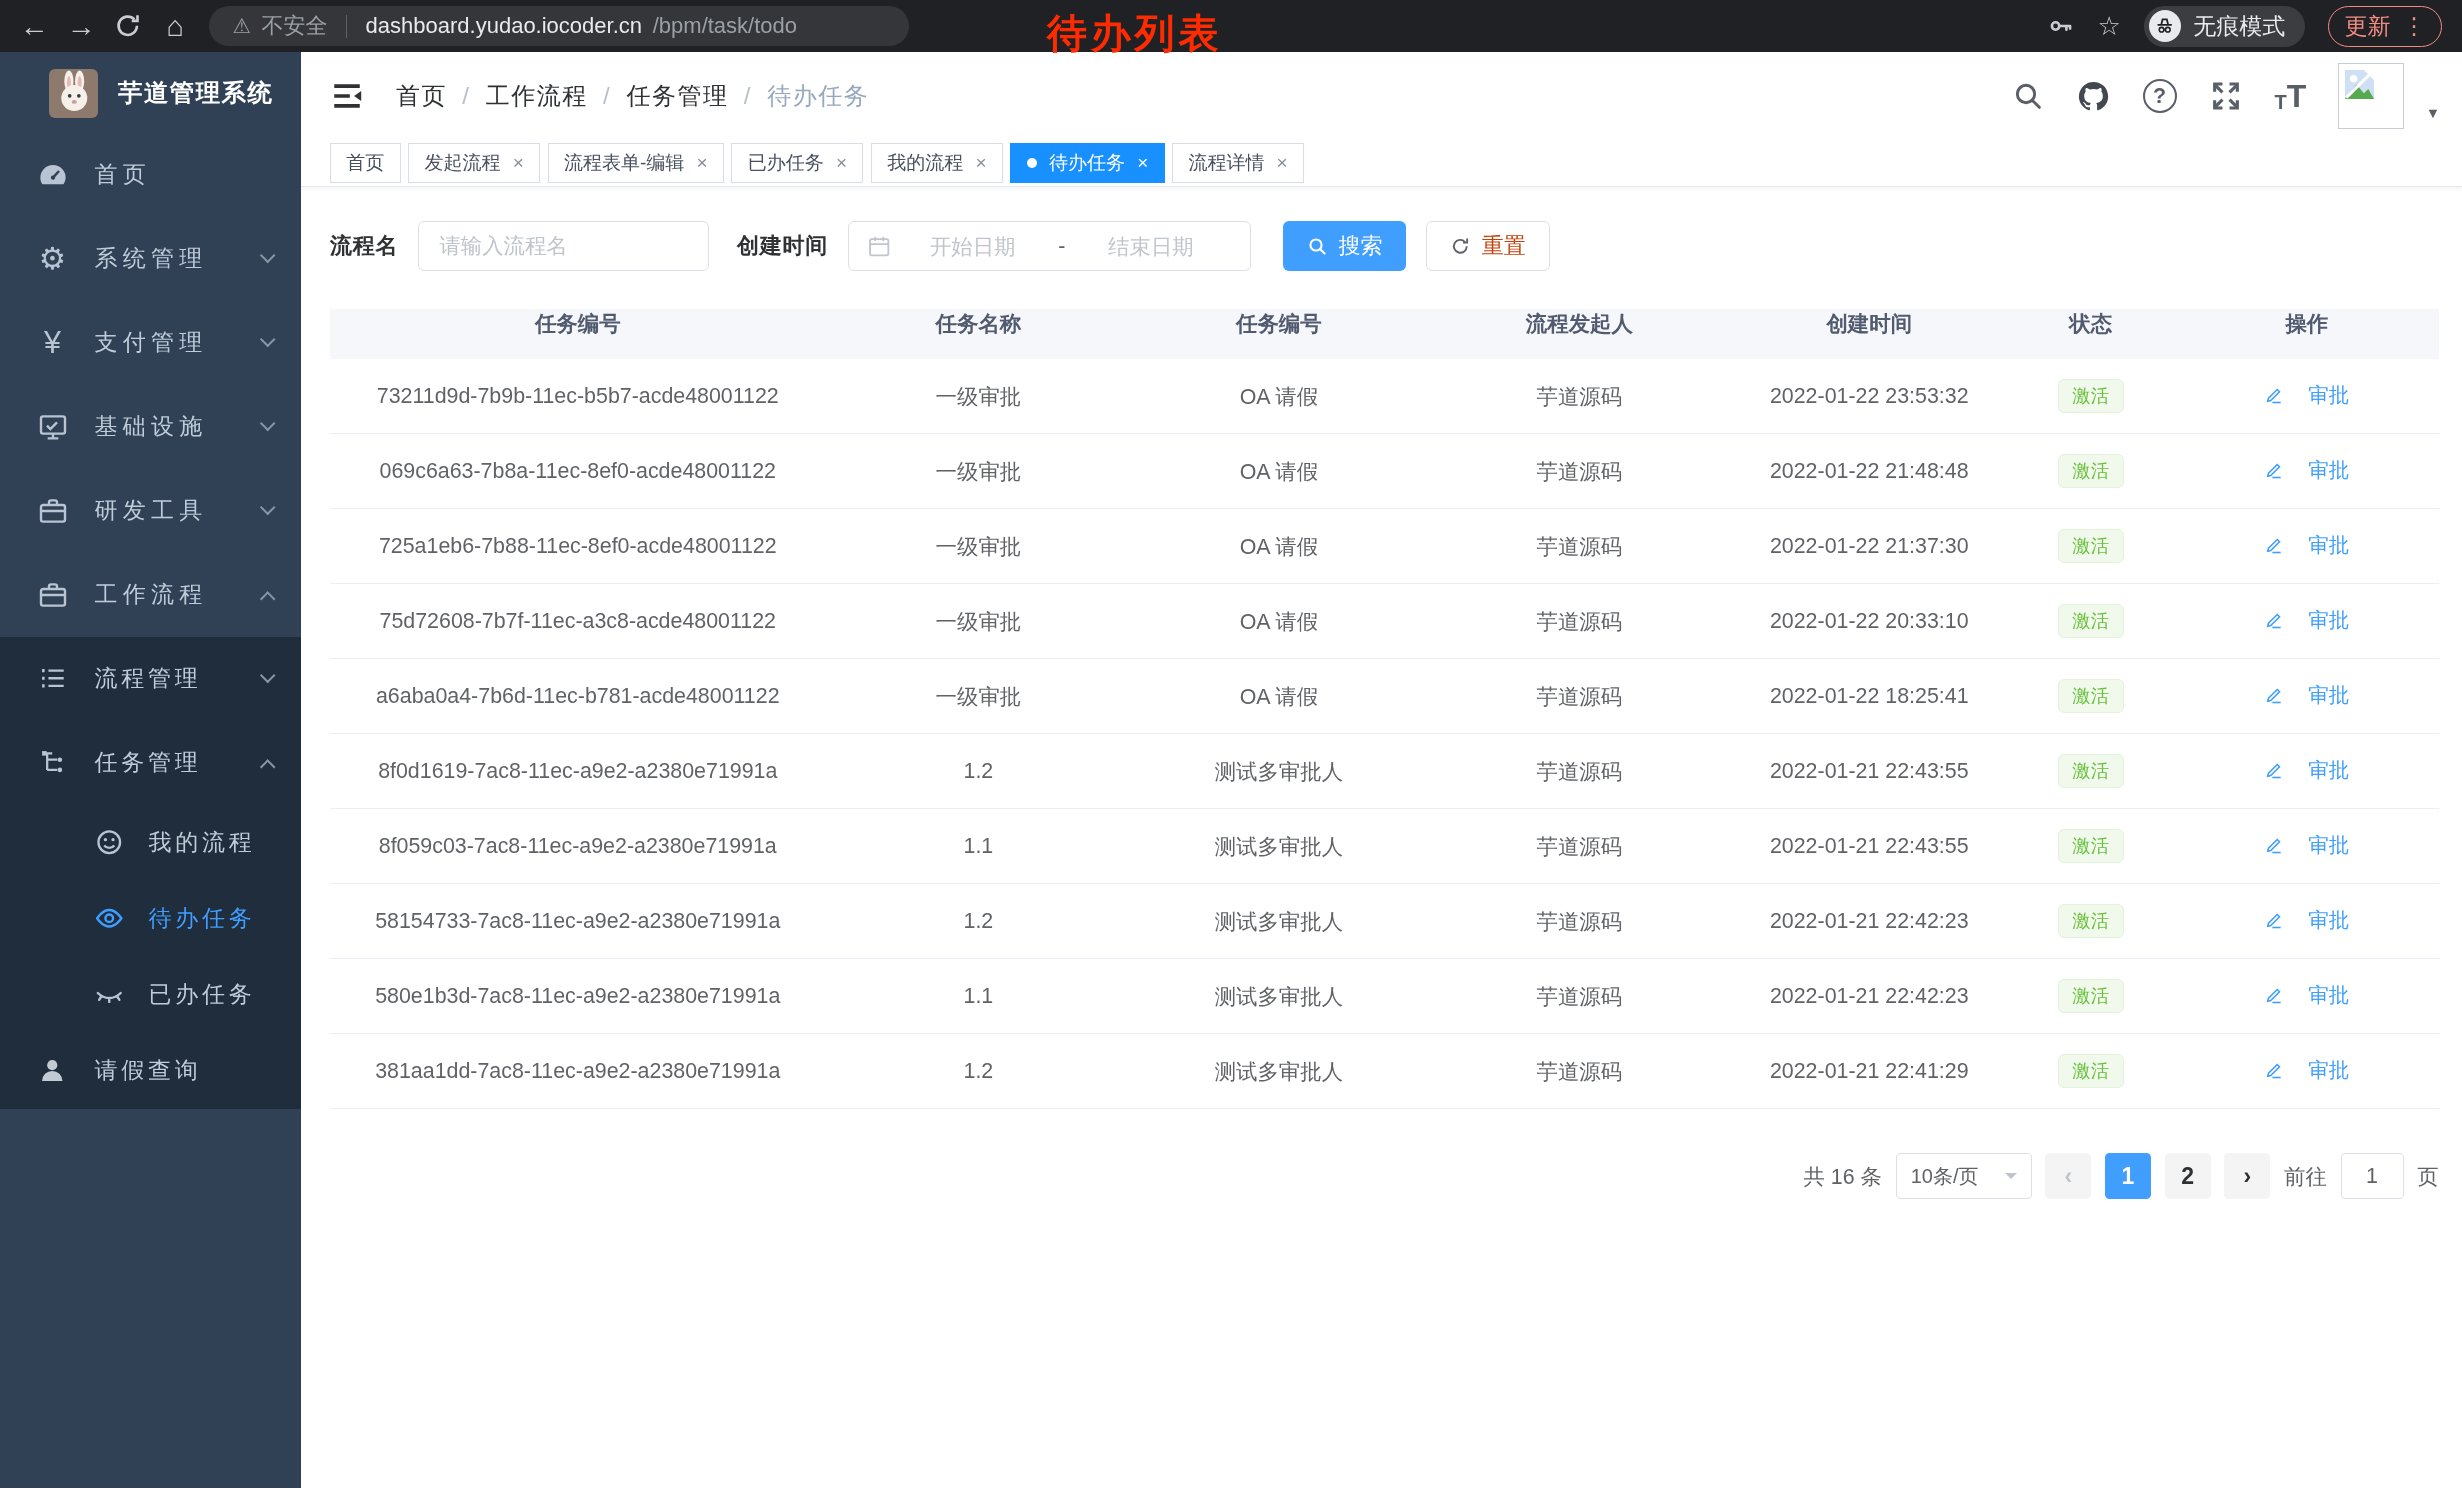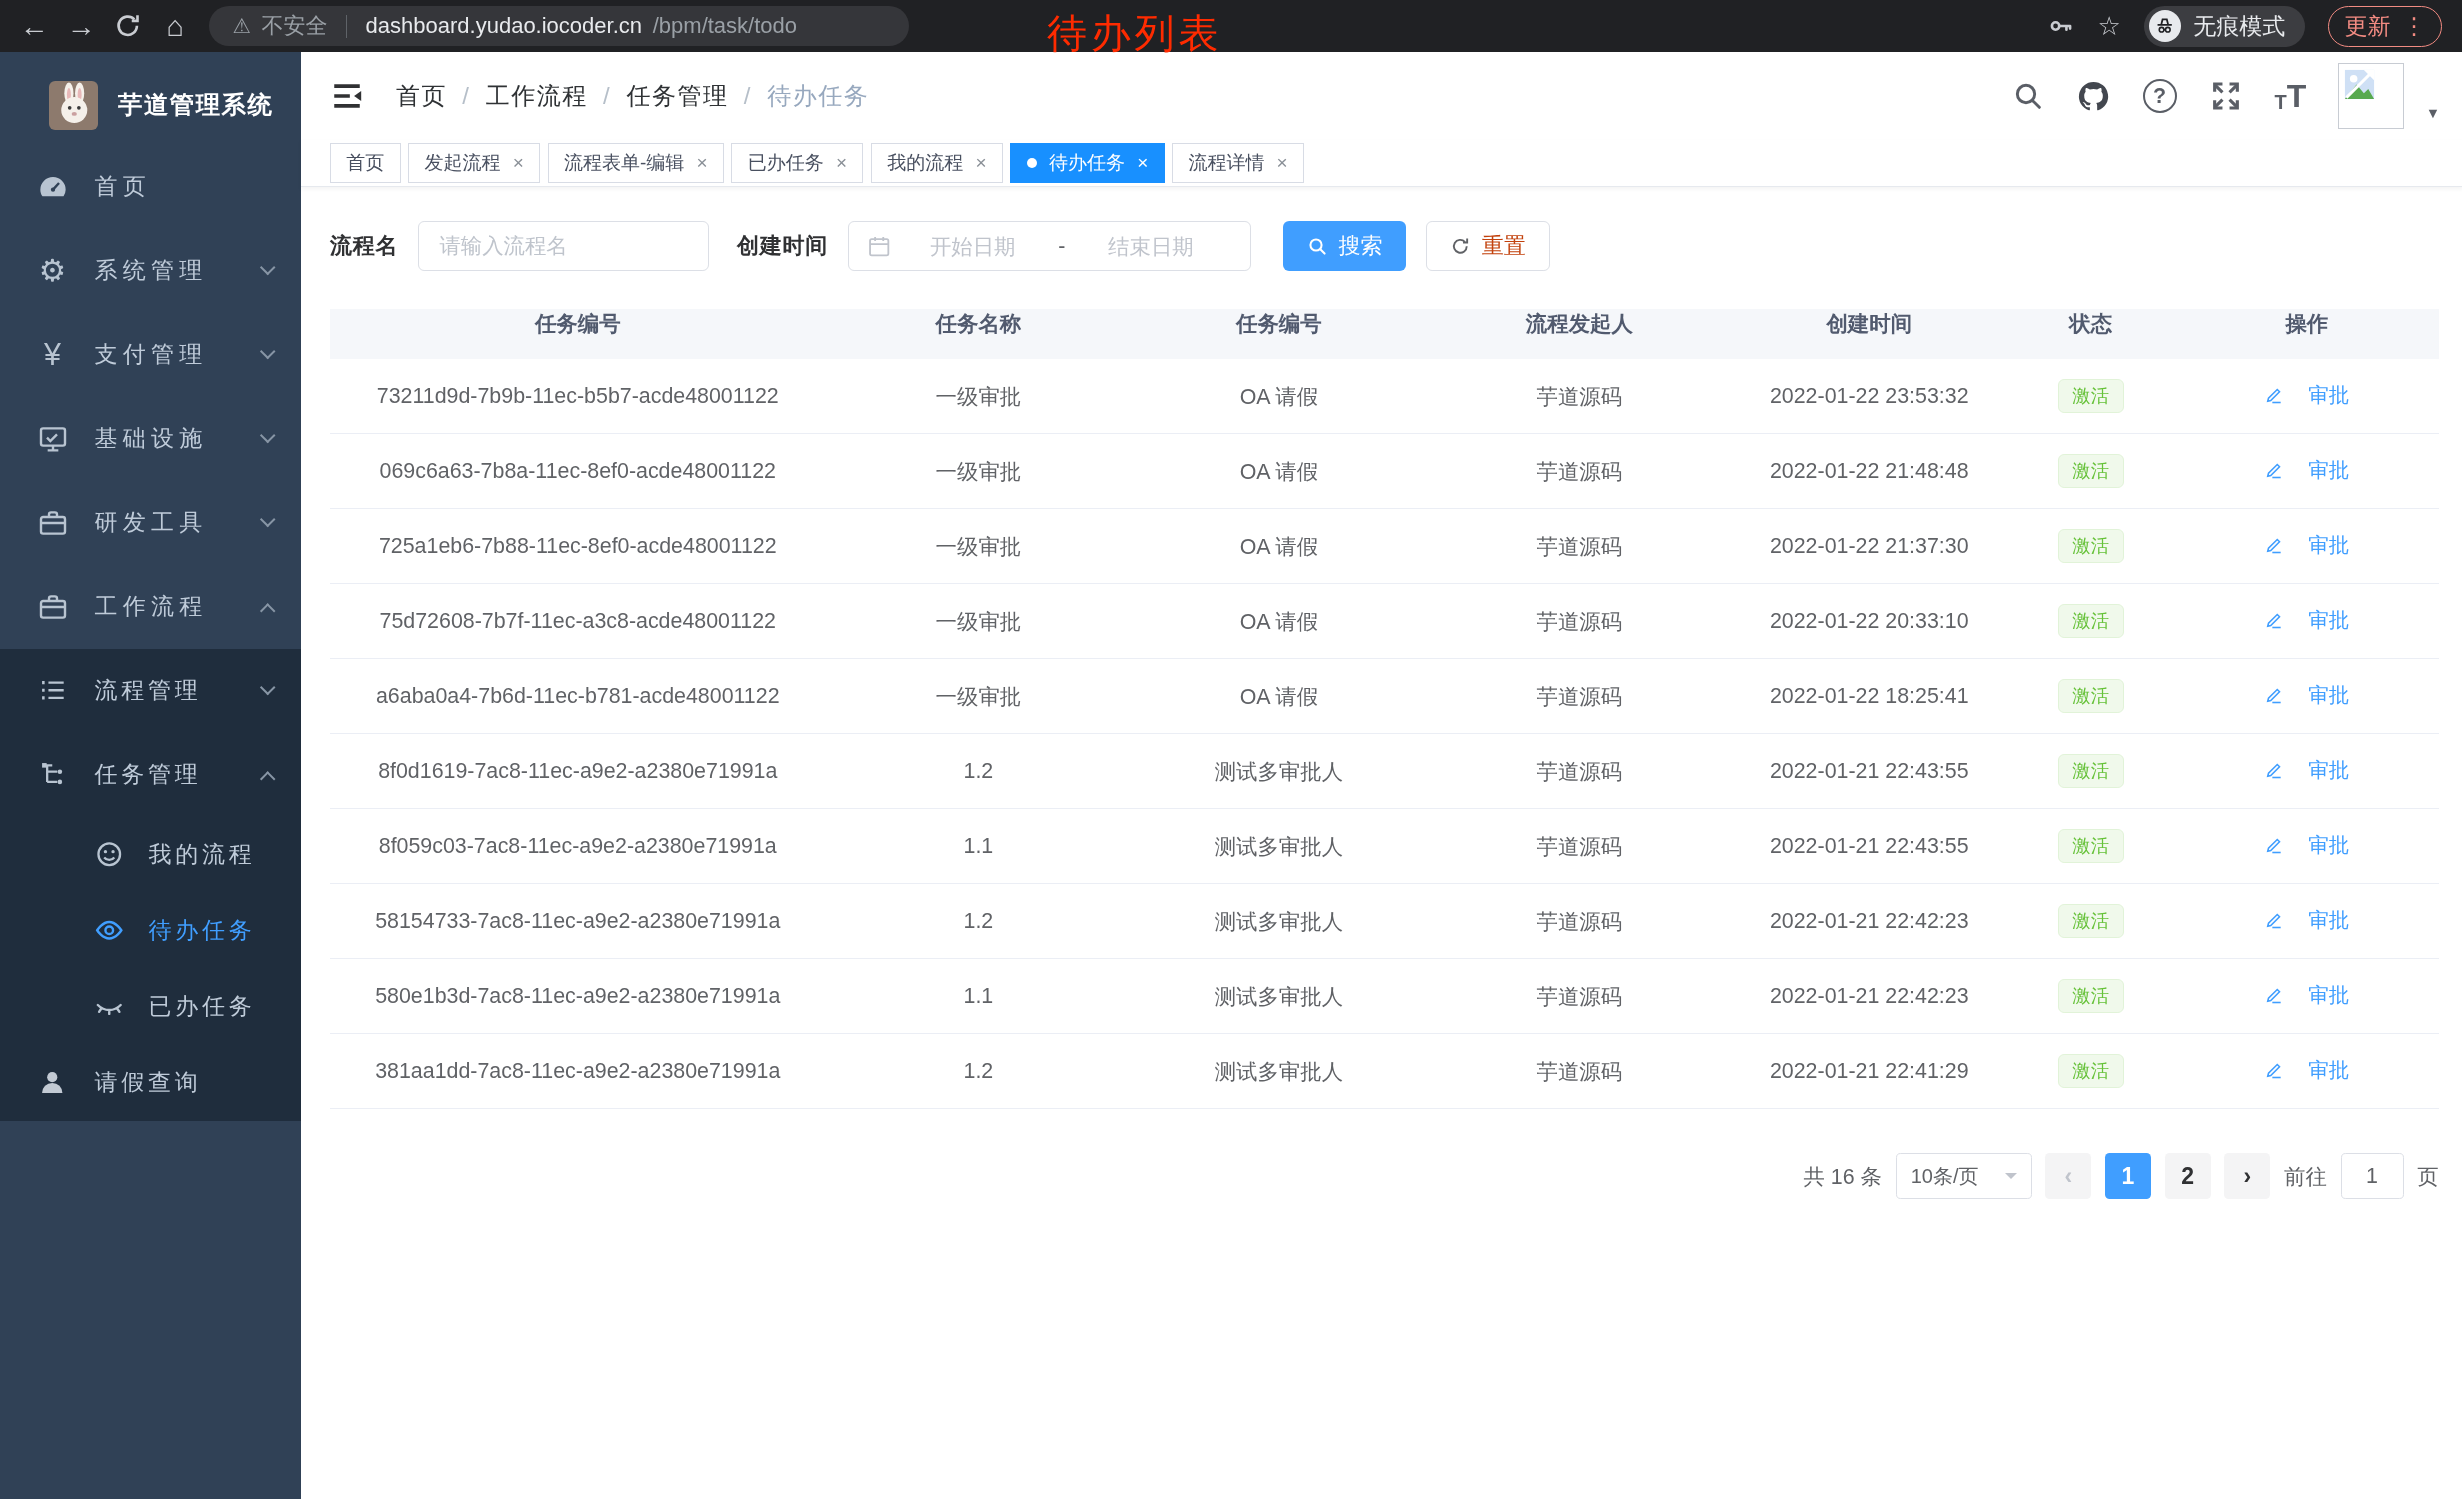--- a/index.html
+++ b/index.html
@@ -18,24 +18,24 @@
 .host{color:#e8eaed;white-space:nowrap}
 .path{color:#9aa0a6;white-space:nowrap}
 .chrome-right{margin-left:auto;display:flex;align-items:center;gap:23px;padding-right:20px}
 .cicon{color:#c9ccd1;font-size:26px;cursor:pointer;display:flex;align-items:center}
 .incog{height:41px;background:#3c3d41;border-radius:20.6px;display:flex;align-items:center;gap:12.2px;padding:0 20px 0 5.3px;color:#e8eaed;font-size:23px}
 .incog-badge{width:32px;height:32px;background:#e8eaed;border-radius:50%;display:flex;align-items:center;justify-content:center}
 .update{height:41px;border:1.5px solid #f28b82;border-radius:20.6px;display:flex;align-items:center;gap:12.2px;padding:0 15.3px;color:#f28b82;font-size:23px;cursor:pointer}
 .update .dots{font-size:23px;color:#f28b82}
 
 
-.annotation{position:absolute;left:1047px;top:6.1px;font-size:40px;font-weight:400;color:#ff2b00;letter-spacing:3.8px;z-index:9;pointer-events:none}
-
-
-.sidebar{position:absolute;top:52px;left:0;width:301px;height:1448px;background:#304156;color:#bfcbd9;overflow:hidden}
+.annotation{position:absolute;left:1047px;top:6.1px;font-size:40px;font-weight:700;color:#ff2b00;letter-spacing:3.8px;z-index:9;pointer-events:none}
+
+
+.sidebar{position:absolute;top:40px;left:0;width:301px;height:1448px;background:#304156;color:#bfcbd9;overflow:hidden}
 .logo-row{height:79px;display:flex;align-items:center;gap:20px;padding-left:49px;margin-top:13.7px}
 .logo-img{width:49px;height:49px;border-radius:6.1px;overflow:hidden;flex:0 0 auto}
 .app-title{color:#fff;font-size:24.4px;font-weight:700;letter-spacing:1.5px}
 .menu-item{height:84px;display:flex;align-items:center;padding:0 27.5px 0 35px;font-size:23px;letter-spacing:5.3px;cursor:pointer;white-space:nowrap}
 .mi-icon{width:35px;display:flex;justify-content:center;margin-right:24.4px;color:#b8c4d1;flex:0 0 auto;font-size:30.5px;line-height:1;letter-spacing:0}
 .chev{margin-left:auto;width:11.4px;height:11.4px;border-right:2.3px solid #8795a5;border-bottom:2.3px solid #8795a5;transform:rotate(45deg);margin-top:-6.1px;flex:0 0 auto}
 .chev.up{transform:rotate(-135deg);margin-top:7.6px}
 .submenu{background:#1f2d3d}
 .submenu .menu-item{letter-spacing:3.8px}
 .submenu .leaf{height:76px;padding-left:92px}

